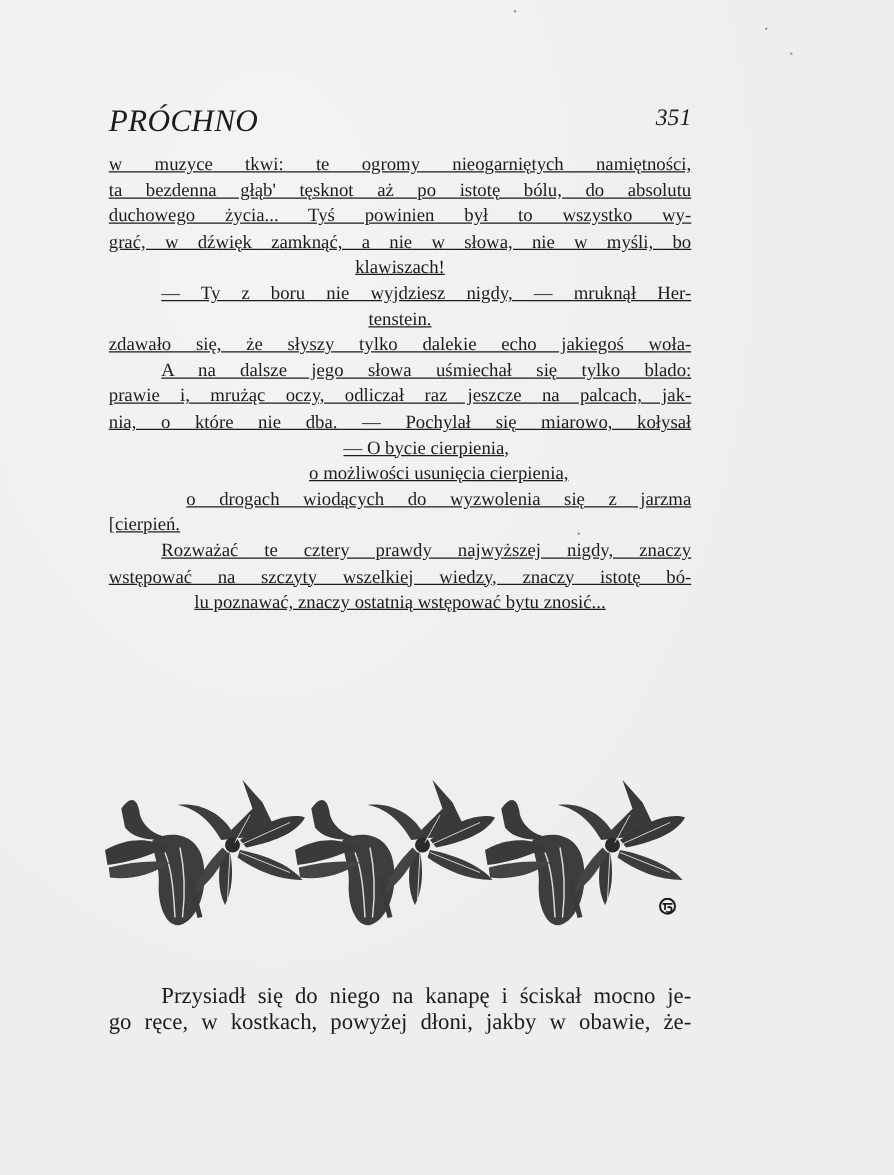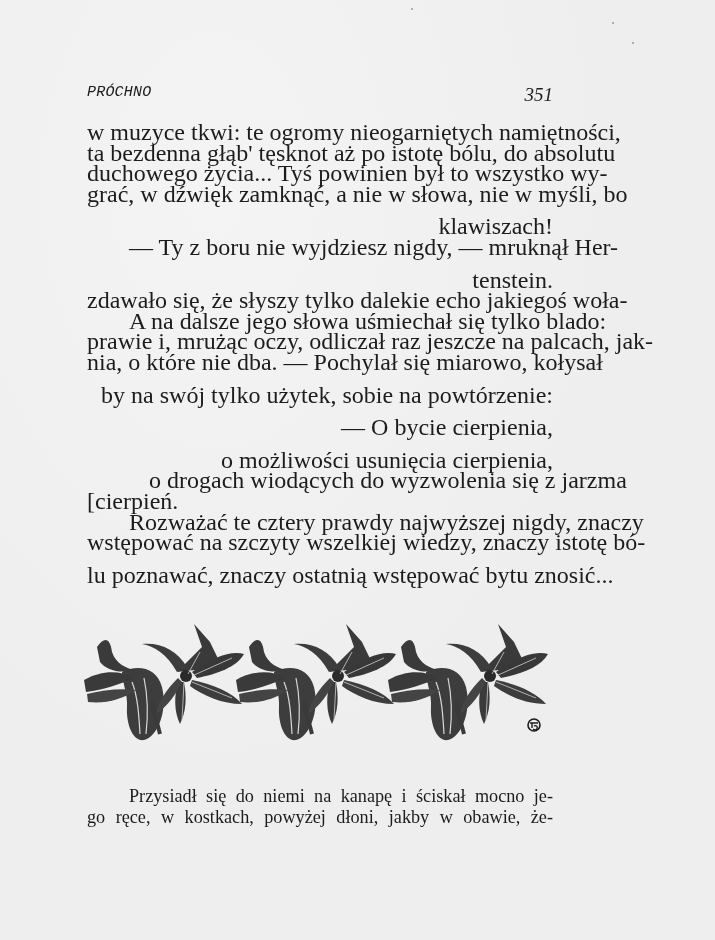--- a/index.html
+++ b/index.html
@@ -12,30 +12,30 @@
     .page {
       position: absolute; left: 0; top: 0; width: 715px; height: 940px;
       background:
         radial-gradient(ellipse at 30% 20%, rgba(255,255,255,0.35), rgba(255,255,255,0) 60%),
         #eeeeee;
     }
     .running-head {
       position: absolute; left: 87px; top: 84px; width: 466px; height: 24px;
       font-family: "Liberation Serif", serif; font-style: italic;
     }
-    .rh-title { position: absolute; left: 0; top: 0; font-size: 15px; letter-spacing: 0.2px; font-family: Liberation Mono, monospace; }
+    .rh-title { position: absolute; left: 0; top: 0; font-size: 25px; letter-spacing: 0.2px; }
     .rh-page  { position: absolute; right: 0; top: 0; font-size: 19px; }
 
     .text {
       position: absolute; left: 87px; top: 122px; width: 466px;
-      font-family: "Liberation Serif", serif; font-size: 24px; line-height: 20.6px;
+      font-family: "Liberation Serif", serif; font-size: 15px; line-height: 20.6px; text-decoration: underline;
     }
     .line { display: block; height: 20.6px; white-space: nowrap; }
     .justify { text-align: justify; text-align-last: justify; }
-    .left { text-align: right; margin-top: 12px; }
+    .left { text-align: center; }
     .right { text-align: left; }
     .indent { padding-left: 42px; }
     .indent-dash { padding-left: 42px; }
     .list-o { padding-left: 62px; }
 
     .ornament {
       position: absolute; left: 82px; top: 612px; width: 470px; height: 135px;
     }
     .ornament svg { width: 100%; height: 100%; display: block; }
     .monogram {
@@ -65,21 +65,20 @@
     <span class="line justify">grać, w dźwięk zamknąć, a nie w słowa, nie w myśli, bo</span>
     <span class="line left">klawiszach!</span>
 
     <span class="line justify indent">— Ty z boru nie wyjdziesz nigdy, — mruknął Her-</span>
     <span class="line left">tenstein.</span>
 
     <span class="line justify">zdawało się, że słyszy tylko dalekie echo jakiegoś woła-</span>
     <span class="line justify indent">A na dalsze jego słowa uśmiechał się tylko blado:</span>
     <span class="line justify">prawie i, mrużąc oczy, odliczał raz jeszcze na palcach, jak-</span>
     <span class="line justify">nia, o które nie dba. — Pochylał się miarowo, kołysał</span>
-    <span class="line left">by na swój tylko użytek, sobie na powtórzenie:</span>
 
     <span class="line left indent-dash">— O bycie cierpienia,</span>
     <span class="line left list-o">o możliwości usunięcia cierpienia,</span>
     <span class="line justify list-o">o drogach wiodących do wyzwolenia się z jarzma</span>
     <span class="line right">[cierpień.</span>
 
     <span class="line justify indent">Rozważać te cztery prawdy najwyższej nigdy, znaczy</span>
     <span class="line justify">wstępować na szczyty wszelkiej wiedzy, znaczy istotę bó-</span>
     <span class="line left">lu poznawać, znaczy ostatnią wstępować bytu znosić...</span>
   </div>
@@ -116,21 +115,21 @@
   </div>
 
   <div class="monogram">
     <svg viewBox="0 0 14 14" width="14" height="14">
       <circle cx="7" cy="7" r="6" fill="none" stroke="#1c1c1c" stroke-width="1.6"></circle>
       <path d="M3 5 H11 M5 5 V10 M7 8 C9 7 11 8 10 11 C9 12 7 12 6 11" stroke="#1c1c1c" stroke-width="1.4" fill="none"></path>
     </svg>
   </div>
 
   <div class="bottom-text">
-    <span class="line justify indent">Przysiadł się do niemi na kanapę i ściskał mocno je-</span>
+    <span class="line justify indent">Przysiadł się do niego na kanapę i ściskał mocno je-</span>
     <span class="line justify">go ręce, w kostkach, powyżej dłoni, jakby w obawie, że-</span>
   </div>
 
   <span class="speck" style="left:411px;top:8px;"></span>
   <span class="speck" style="left:612px;top:22px;"></span>
   <span class="speck" style="left:632px;top:42px;"></span>
   <span class="speck" style="left:462px;top:426px;"></span>
 </div>
 
 </body></html>

